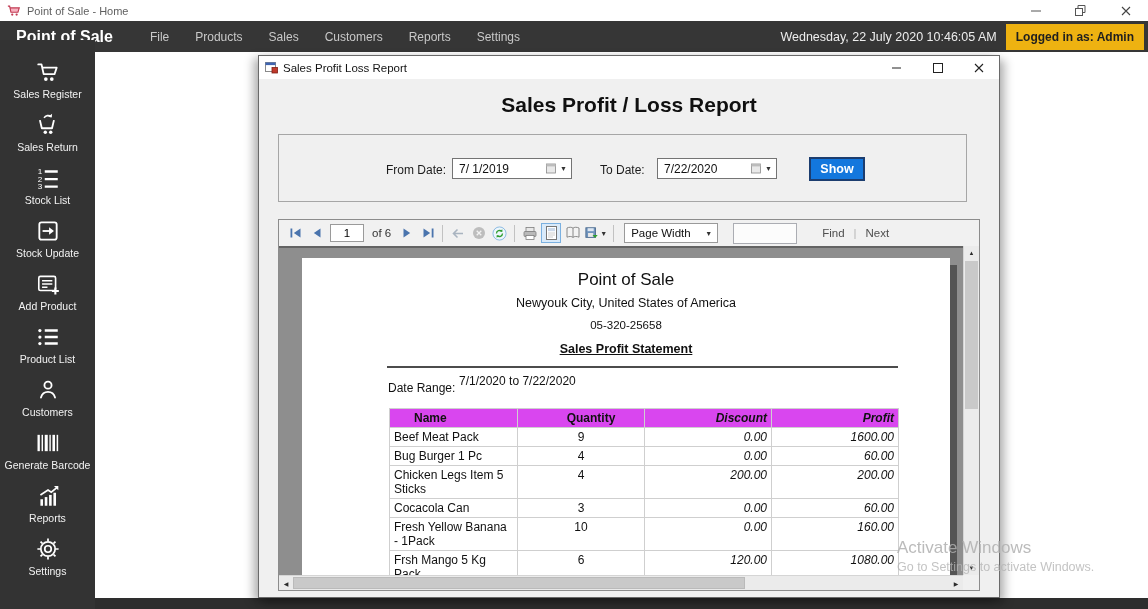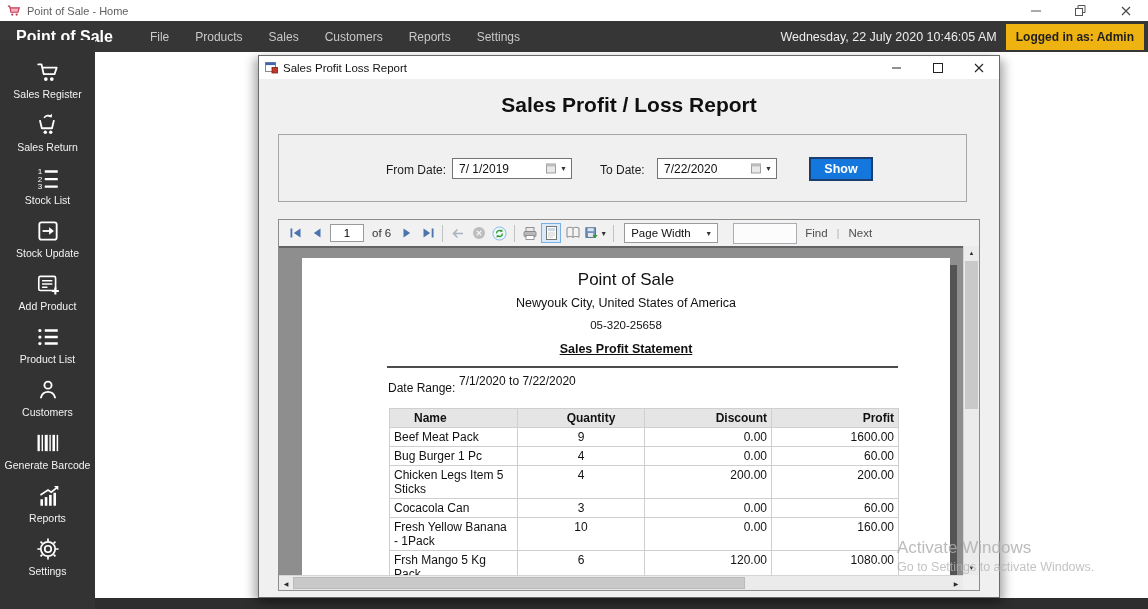--- a/index.html
+++ b/index.html
@@ -49,21 +49,21 @@
   .filterbox{position:absolute;left:19px;top:78px;width:687px;height:66px;border:1px solid #a6a6a6;}
   .flabel{position:absolute;top:28px;font-size:12px;color:#1c1c1c;white-space:nowrap;}
   .from-label{left:107px;}
   .to-label{left:321px;}
   .datepicker{position:absolute;top:23px;width:120px;height:21px;background:#fff;border:1px solid #747474;
               display:flex;align-items:center;font-size:12px;color:#111;box-sizing:border-box;}
   .dp-from{left:173px;} .dp-to{left:378px;}
   .dp-value{margin-left:6px;flex:1;white-space:pre;}
   .dp-cal{display:flex;margin-right:3px;}
   .dp-caret{font-size:7px;color:#333;margin-right:4px;}
-  .show-btn{position:absolute;left:530px;top:22px;width:64px;height:24px;background:#1377dd;
+  .show-btn{position:absolute;left:530px;top:22px;width:56px;height:24px;background:#1377dd;
             border:2px solid #1c3d6f;color:#fff;font-weight:bold;font-size:12.5px;
             display:flex;align-items:center;justify-content:center;box-sizing:border-box;}
 
   
   .viewer{position:absolute;left:19px;top:163px;width:702px;height:372px;border:1px solid #8c8c8c;
           background:#8e8e8e;box-sizing:border-box;}
   .rv-toolbar{position:absolute;left:0;top:0;right:0;height:26px;background:#f1f1f1;display:flex;
               align-items:center;padding-left:6px;box-sizing:border-box;}
   .rv-btn{width:17px;height:17px;display:flex;align-items:center;justify-content:center;margin:0 2px;}
   .rv-sep{width:1px;height:17px;background:#c2c2c2;margin:0 4px;}
@@ -71,42 +71,42 @@
                  margin:0 3px;font-family:"Liberation Sans",sans-serif;padding:0;}
   .of-label{font-size:11.5px;color:#333;margin:0 5px;white-space:nowrap;}
   .sel-frame{width:20px;height:20px;border:1px solid #7ab0e0;background:#d9eafa;display:flex;
              align-items:center;justify-content:center;margin:0 1px;box-sizing:border-box;}
   .zoom-combo{width:94px;height:20px;background:#fff;border:1px solid #9a9a9a;display:flex;
               align-items:center;font-size:11.5px;color:#111;margin-left:6px;box-sizing:border-box;}
   .zc-value{margin-left:6px;flex:1;}
   .zc-caret{font-size:7px;color:#333;margin-right:5px;}
   .find-input{width:58px;height:17px;border:1px solid #abadb3;margin-left:15px;
               font-family:"Liberation Sans",sans-serif;background:#fcfcfc;}
-  .find-link{font-size:11.5px;color:#4f4f4f;margin-left:8px;}
+  .find-link{font-size:11.5px;color:#4f4f4f;margin-left:25px;}
   .link-sep{font-size:11.5px;color:#b5b5b5;margin-left:9px;}
   .next-link{font-size:11.5px;color:#4f4f4f;margin-left:9px;}
 
   .canvas{position:absolute;left:0;top:26px;right:16px;bottom:15px;background:#8e8e8e;
           overflow:hidden;border-top:2px solid #636363;}
   .page{position:absolute;left:23px;top:10px;width:648px;height:560px;background:#ffffff;
         box-shadow:7px 7px 0 rgba(48,48,48,.62);}
   .p-center{position:absolute;left:0;width:100%;text-align:center;color:#101010;}
   .p-company{top:12px;font-size:17px;}
   .p-address{top:38px;font-size:12.5px;}
   .p-phone{top:61px;font-size:11.5px;}
   .p-statement{top:84px;font-size:12.5px;font-weight:bold;text-decoration:underline;}
   .p-line{position:absolute;top:108px;left:85px;width:511px;border-top:2px solid #4c4c4c;}
   .p-dr-label{position:absolute;left:86px;top:123px;font-size:12px;color:#111;}
   .p-dr-value{position:absolute;left:157px;top:116px;font-size:12px;color:#111;}
   .p-table{position:absolute;top:150px;left:87px;width:509px;border-collapse:collapse;
            font-size:12px;color:#111;table-layout:fixed;}
   .p-table th,.p-table td{border:1px solid #cfcfcf;padding:2px 4px;line-height:14px;
                           overflow:hidden;vertical-align:top;}
-  .p-table th{background:#e5e5e5;font-weight:bold;padding-left:24px;}
-  .al{text-align:left;} .ac{text-align:center;} .ar{text-align:right;}
+  .p-table th{background:#d946ef;font-weight:bold;padding-left:24px;}
+  .al{text-align:left;} .ac{text-align:center;} .ar{text-align:right;font-style:italic;}
 
   .vscroll{position:absolute;top:26px;right:0;width:16px;bottom:15px;background:#ebebeb;
            border-left:1px solid #d5d5d5;box-sizing:border-box;}
   .vs-up,.vs-down{position:absolute;left:0;width:100%;height:14px;display:flex;align-items:center;
                   justify-content:center;font-size:6px;color:#2b2b2b;}
   .vs-up{top:0;} .vs-down{bottom:0;}
   .vs-thumb{position:absolute;left:1px;right:1px;top:15px;height:148px;background:#c9c9c9;}
   .hscroll{position:absolute;left:0;bottom:0;right:16px;height:15px;background:#ebebeb;
            border-top:1px solid #d5d5d5;box-sizing:border-box;}
   .hs-left,.hs-right{position:absolute;top:0;width:14px;height:100%;display:flex;align-items:center;

